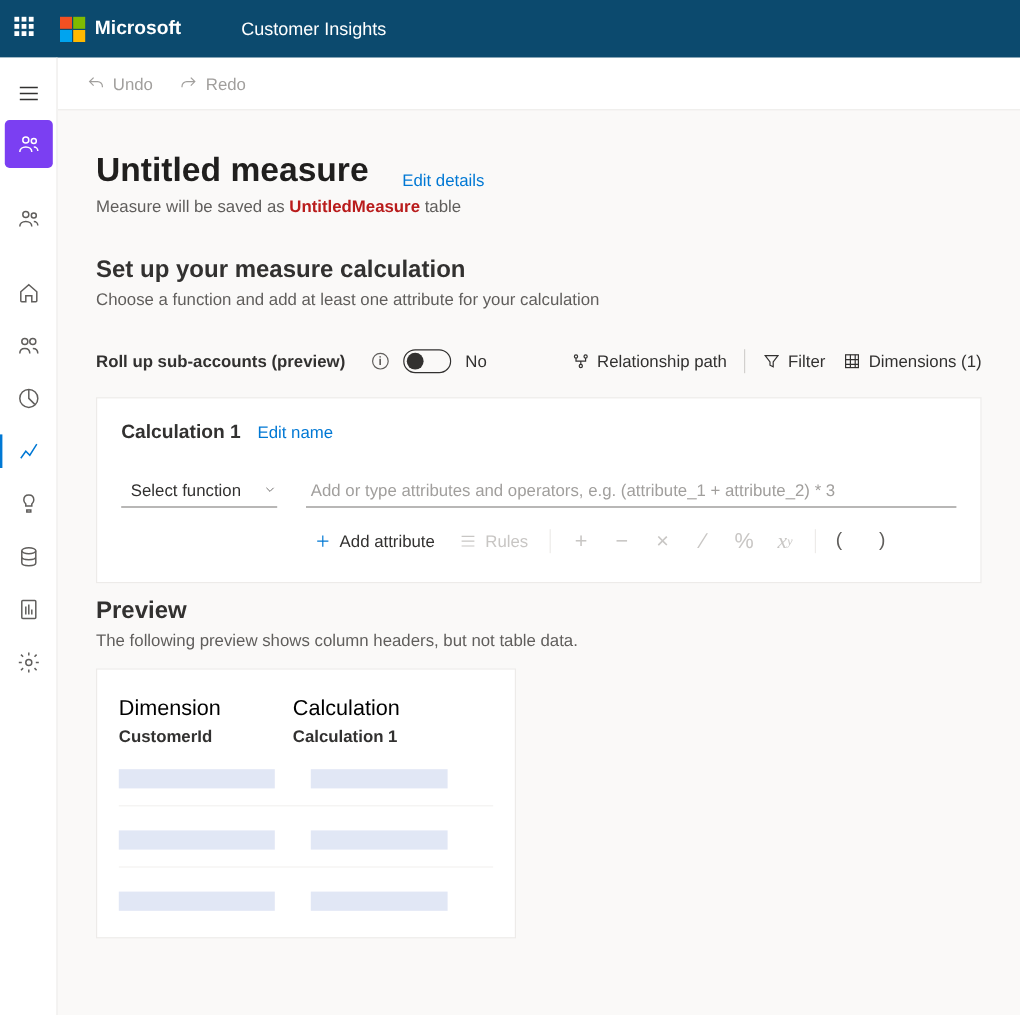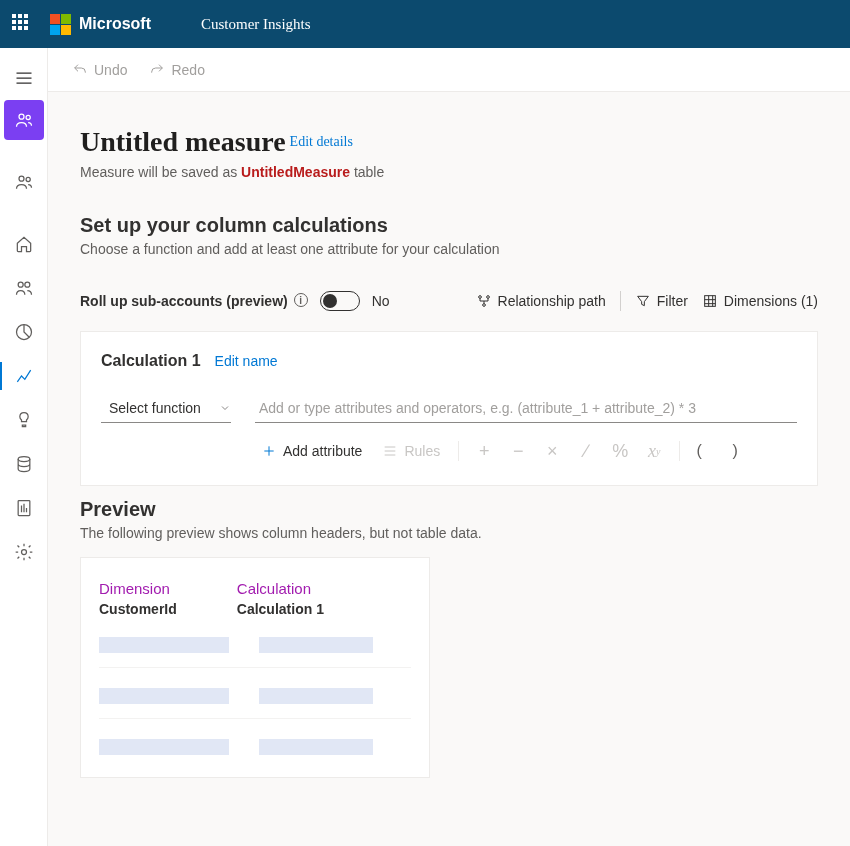--- a/index.html
+++ b/index.html
@@ -36,21 +36,21 @@
   }
   .mslogo-sq {
     display:grid; grid-template-columns:10px 10px; grid-template-rows:10px 10px;
     gap:1px; margin-right:8px;
   }
   .mslogo-sq div:nth-child(1){background:#f25022;}
   .mslogo-sq div:nth-child(2){background:#7fba00;}
   .mslogo-sq div:nth-child(3){background:#00a4ef;}
   .mslogo-sq div:nth-child(4){background:#ffb900;}
   .mslogo-txt { font-size:16px; font-weight:600; }
-  .product-name { font-size:15px; font-weight:500; margin-left:30px;font-family:Liberation Serif, serif;}
+  .product-name { font-size:15px; font-weight:500; margin-left:30px;}
   
   .shell {
     display:flex; height: calc(100% - 48px);
   }
   .rail {
     width:48px;
     background:#fff;
     border-right:1px solid #edebe9;
     display:flex; flex-direction:column; align-items:center;
     padding-top:10px;
@@ -81,33 +81,33 @@
     height:44px; background:#fff; border-bottom:1px solid #edebe9;
     display:flex; align-items:center; padding:0 24px;
   }
   .cmd-btn {
     display:flex; align-items:center; gap:6px; color:#a19f9d; cursor:pointer; margin-right:22px;
   }
   .cmd-btn svg{width:16px;height:16px;stroke:#a19f9d;fill:none;stroke-width:1.5;}
   .content {
     padding: 34px 32px; overflow:auto; flex:1;
   }
-  .title-row { display:flex; align-items:center; gap:4px;font-family:Liberation Serif, serif; }
+  .title-row { display:flex; align-items:flex-end; gap:28px; }
   h1 { font-size:28px; font-weight:600; color:#201f1e; }
   .link { color:#0078d4; font-size:14px; cursor:pointer; }
   .subtext { color:#605e5c; margin-top:6px; }
   .subtext b { color:#b91c1c; font-weight:600;}
   h2 { font-size:20px; font-weight:600; margin-top:34px; }
   .desc { color:#605e5c; margin-top:4px; }
   
   .actionrow {
     display:flex; align-items:center; margin-top:34px; justify-content:space-between;
   }
   .actionrow-left { display:flex; align-items:center; gap:12px; }
-  .rollup-label { font-weight:600; display:flex; align-items:flex-start; gap:6px;}
+  .rollup-label { font-weight:600; display:flex; align-items:center; gap:22px;}
   .info-icon {
     width:14px;height:14px;border:1px solid #605e5c;border-radius:50%;
     display:inline-flex;align-items:center;justify-content:center;font-size:10px;color:#605e5c;
     font-style:normal;
   }
   .toggle {
     width:40px;height:20px;border:1px solid #323130;border-radius:10px;
     position:relative;cursor:pointer;
   }
   .toggle::after{
@@ -149,21 +149,21 @@
   .op-btn.disabled svg{stroke:#c8c6c4;}
   .op-btn.disabled{color:#c8c6c4;}
   .op-sep{width:1px;height:20px;background:#edebe9;margin:0 8px;}
   .math-op{width:34px;height:28px;display:flex;align-items:center;justify-content:center;color:#c8c6c4;font-size:18px;cursor:pointer;}
   .paren{color:#605e5c;font-size:16px;cursor:pointer;width:22px;text-align:center;}
   
   .preview-card{
     background:#fff; border:1px solid #edebe9; width:350px; margin-top:16px; padding:22px 18px;
   }
   .preview-cols{display:flex;gap:60px;}
-  .pcol-label{font-size:15px;color:#a21caf;}
+  .pcol-label{font-size:18px;color:#000000;}
   .pcol-val{font-weight:600;margin-top:4px;}
   .skel-row{display:flex;gap:30px;margin-top:20px;}
   .skel{height:16px;background:#e1e7f5;}
   .skel.w1{width:130px;}
   .skel.w2{width:114px;}
   .skel-divider{border-top:1px solid #f3f2f1;margin-top:14px;}
 </style>
 </head>
 <body>
 
@@ -283,21 +283,21 @@
 
     <div class="content">
       <div class="title-row">
         <h1>Untitled measure</h1>
         <span class="link">Edit details</span>
       </div>
       <p class="subtext">
         <span>Measure will be saved as </span><b>UntitledMeasure</b><span> table</span>
       </p>
 
-      <h2>Set up your column calculations</h2>
+      <h2>Set up your measure calculation</h2>
       <p class="desc">Choose a function and add at least one attribute for your calculation</p>
 
       <div class="actionrow">
         <div class="actionrow-left">
           <span class="rollup-label">
             <span>Roll up sub-accounts (preview)</span>
             <i class="info-icon">i</i>
           </span>
           <div class="toggle"></div>
           <span class="toggle-label">No</span>

